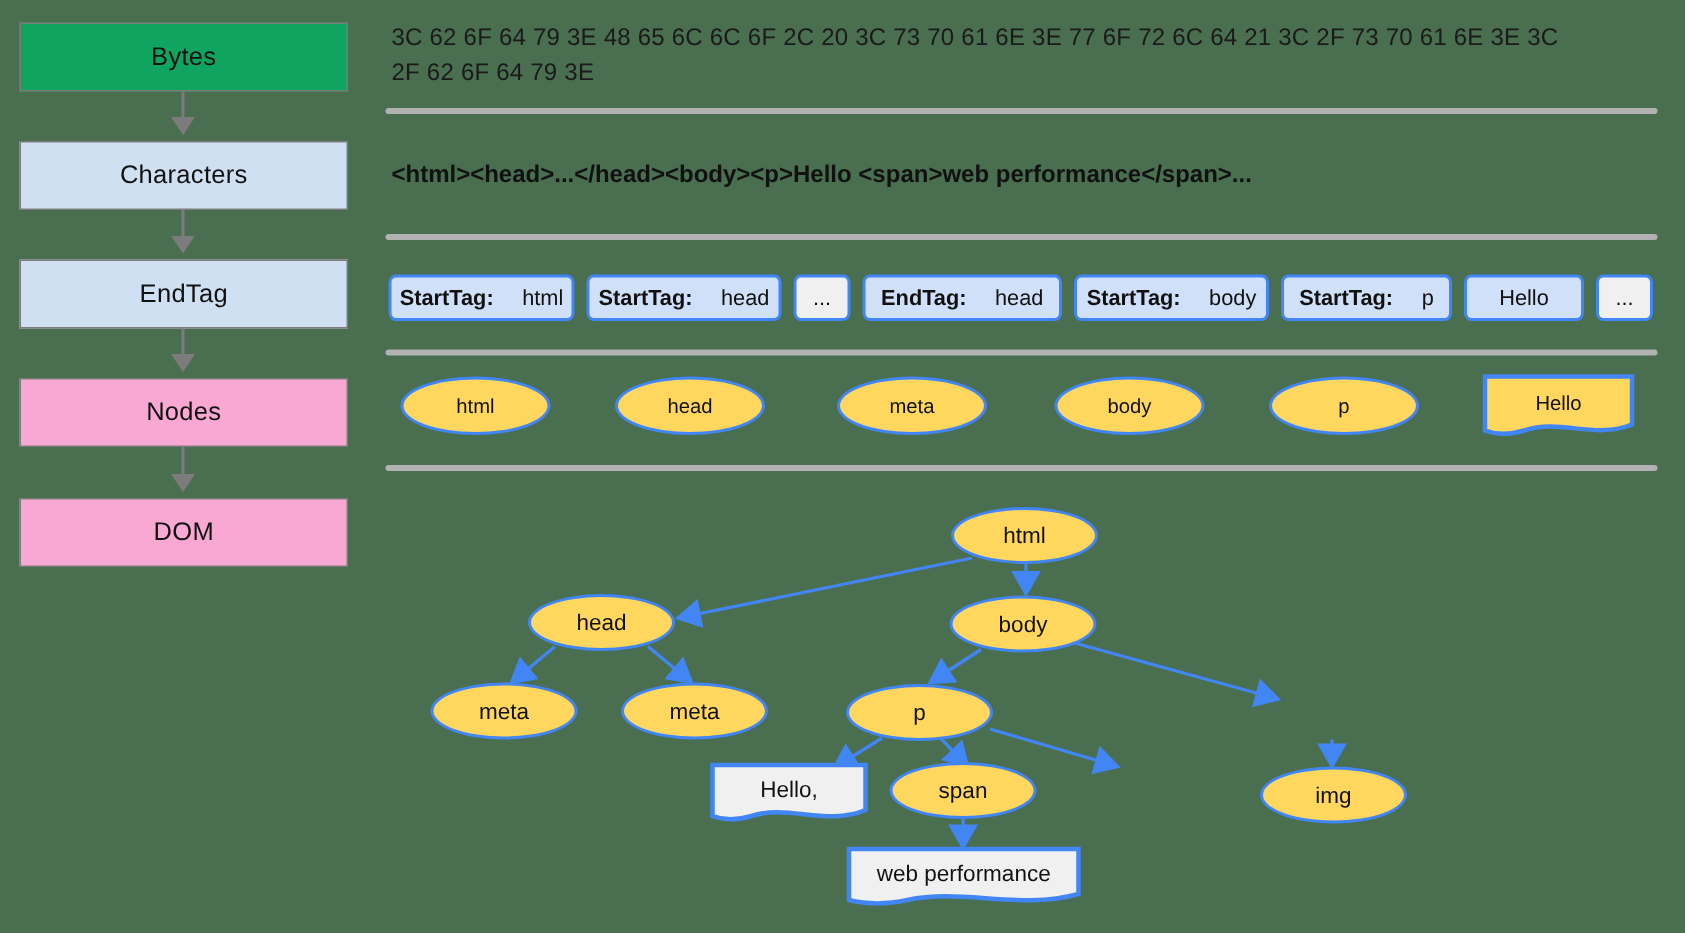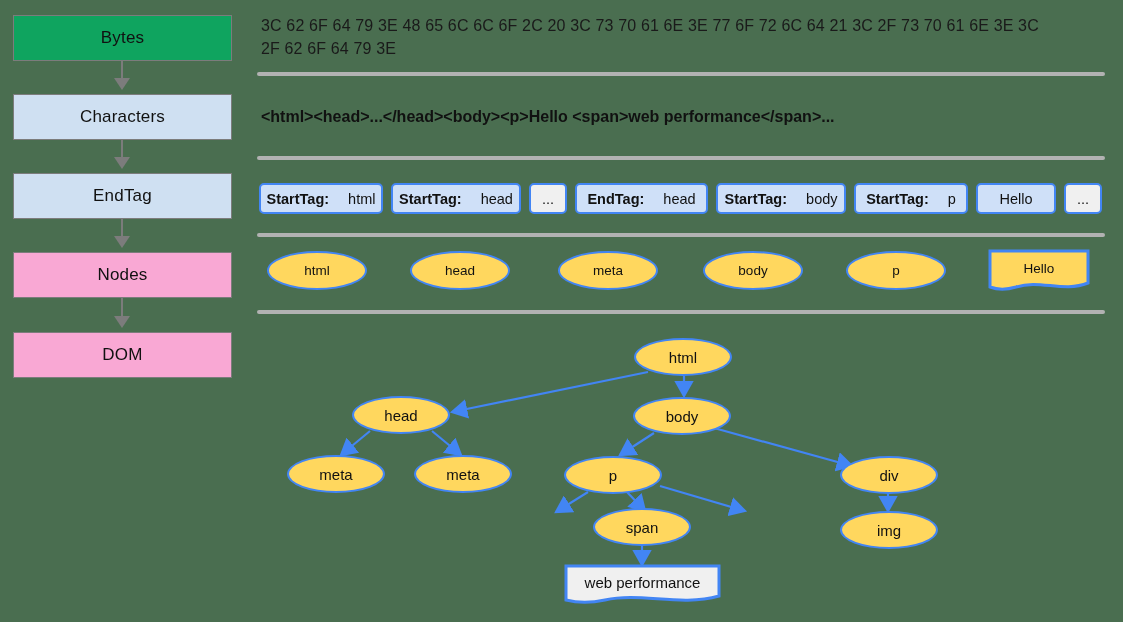--- a/index.html
+++ b/index.html
@@ -265,30 +265,33 @@
   </div>
   <div class="tnode" style="left:287px; top:455px; width:98px; height:38px;">
     <span>meta</span>
   </div>
   <div class="tnode" style="left:414px; top:455px; width:98px; height:38px;">
     <span>meta</span>
   </div>
   <div class="tnode" style="left:564px; top:456px; width:98px; height:38px;">
     <span>p</span>
   </div>
-  <div class="tnode" style="left:840px; top:456px; width:98px; height:38px;">
-    <span>div</span>
-  </div>
   <div class="tnode" style="left:593px; top:508px; width:98px; height:38px;">
     <span>span</span>
   </div>
   <div class="tnode" style="left:840px; top:511px; width:98px; height:38px;">
     <span>img</span>
   </div>
 
+  <div class="ttext" style="left:473px; top:508px; width:106px; height:42px;">
+    <svg width="106" height="42" viewBox="0 0 106 42">
+      <path d="M2,2 L104,2 L104,32 C78,43 52,28 28,36 C18,39 10,39 2,36 Z" fill="#f0f0f0" stroke="#4285f4" stroke-width="3"></path>
+    </svg>
+    <span class="doc-label">Hello,</span>
+  </div>
 
 
   <div class="ttext" style="left:564px; top:564px; width:157px; height:42px;">
     <svg width="157" height="42" viewBox="0 0 157 42">
       <path d="M2,2 L155,2 L155,32 C116,43 77,28 41,36 C27,39 14,39 2,36 Z" fill="#f0f0f0" stroke="#4285f4" stroke-width="3"></path>
     </svg>
     <span class="doc-label">web performance</span>
   </div>
 
 </div>

